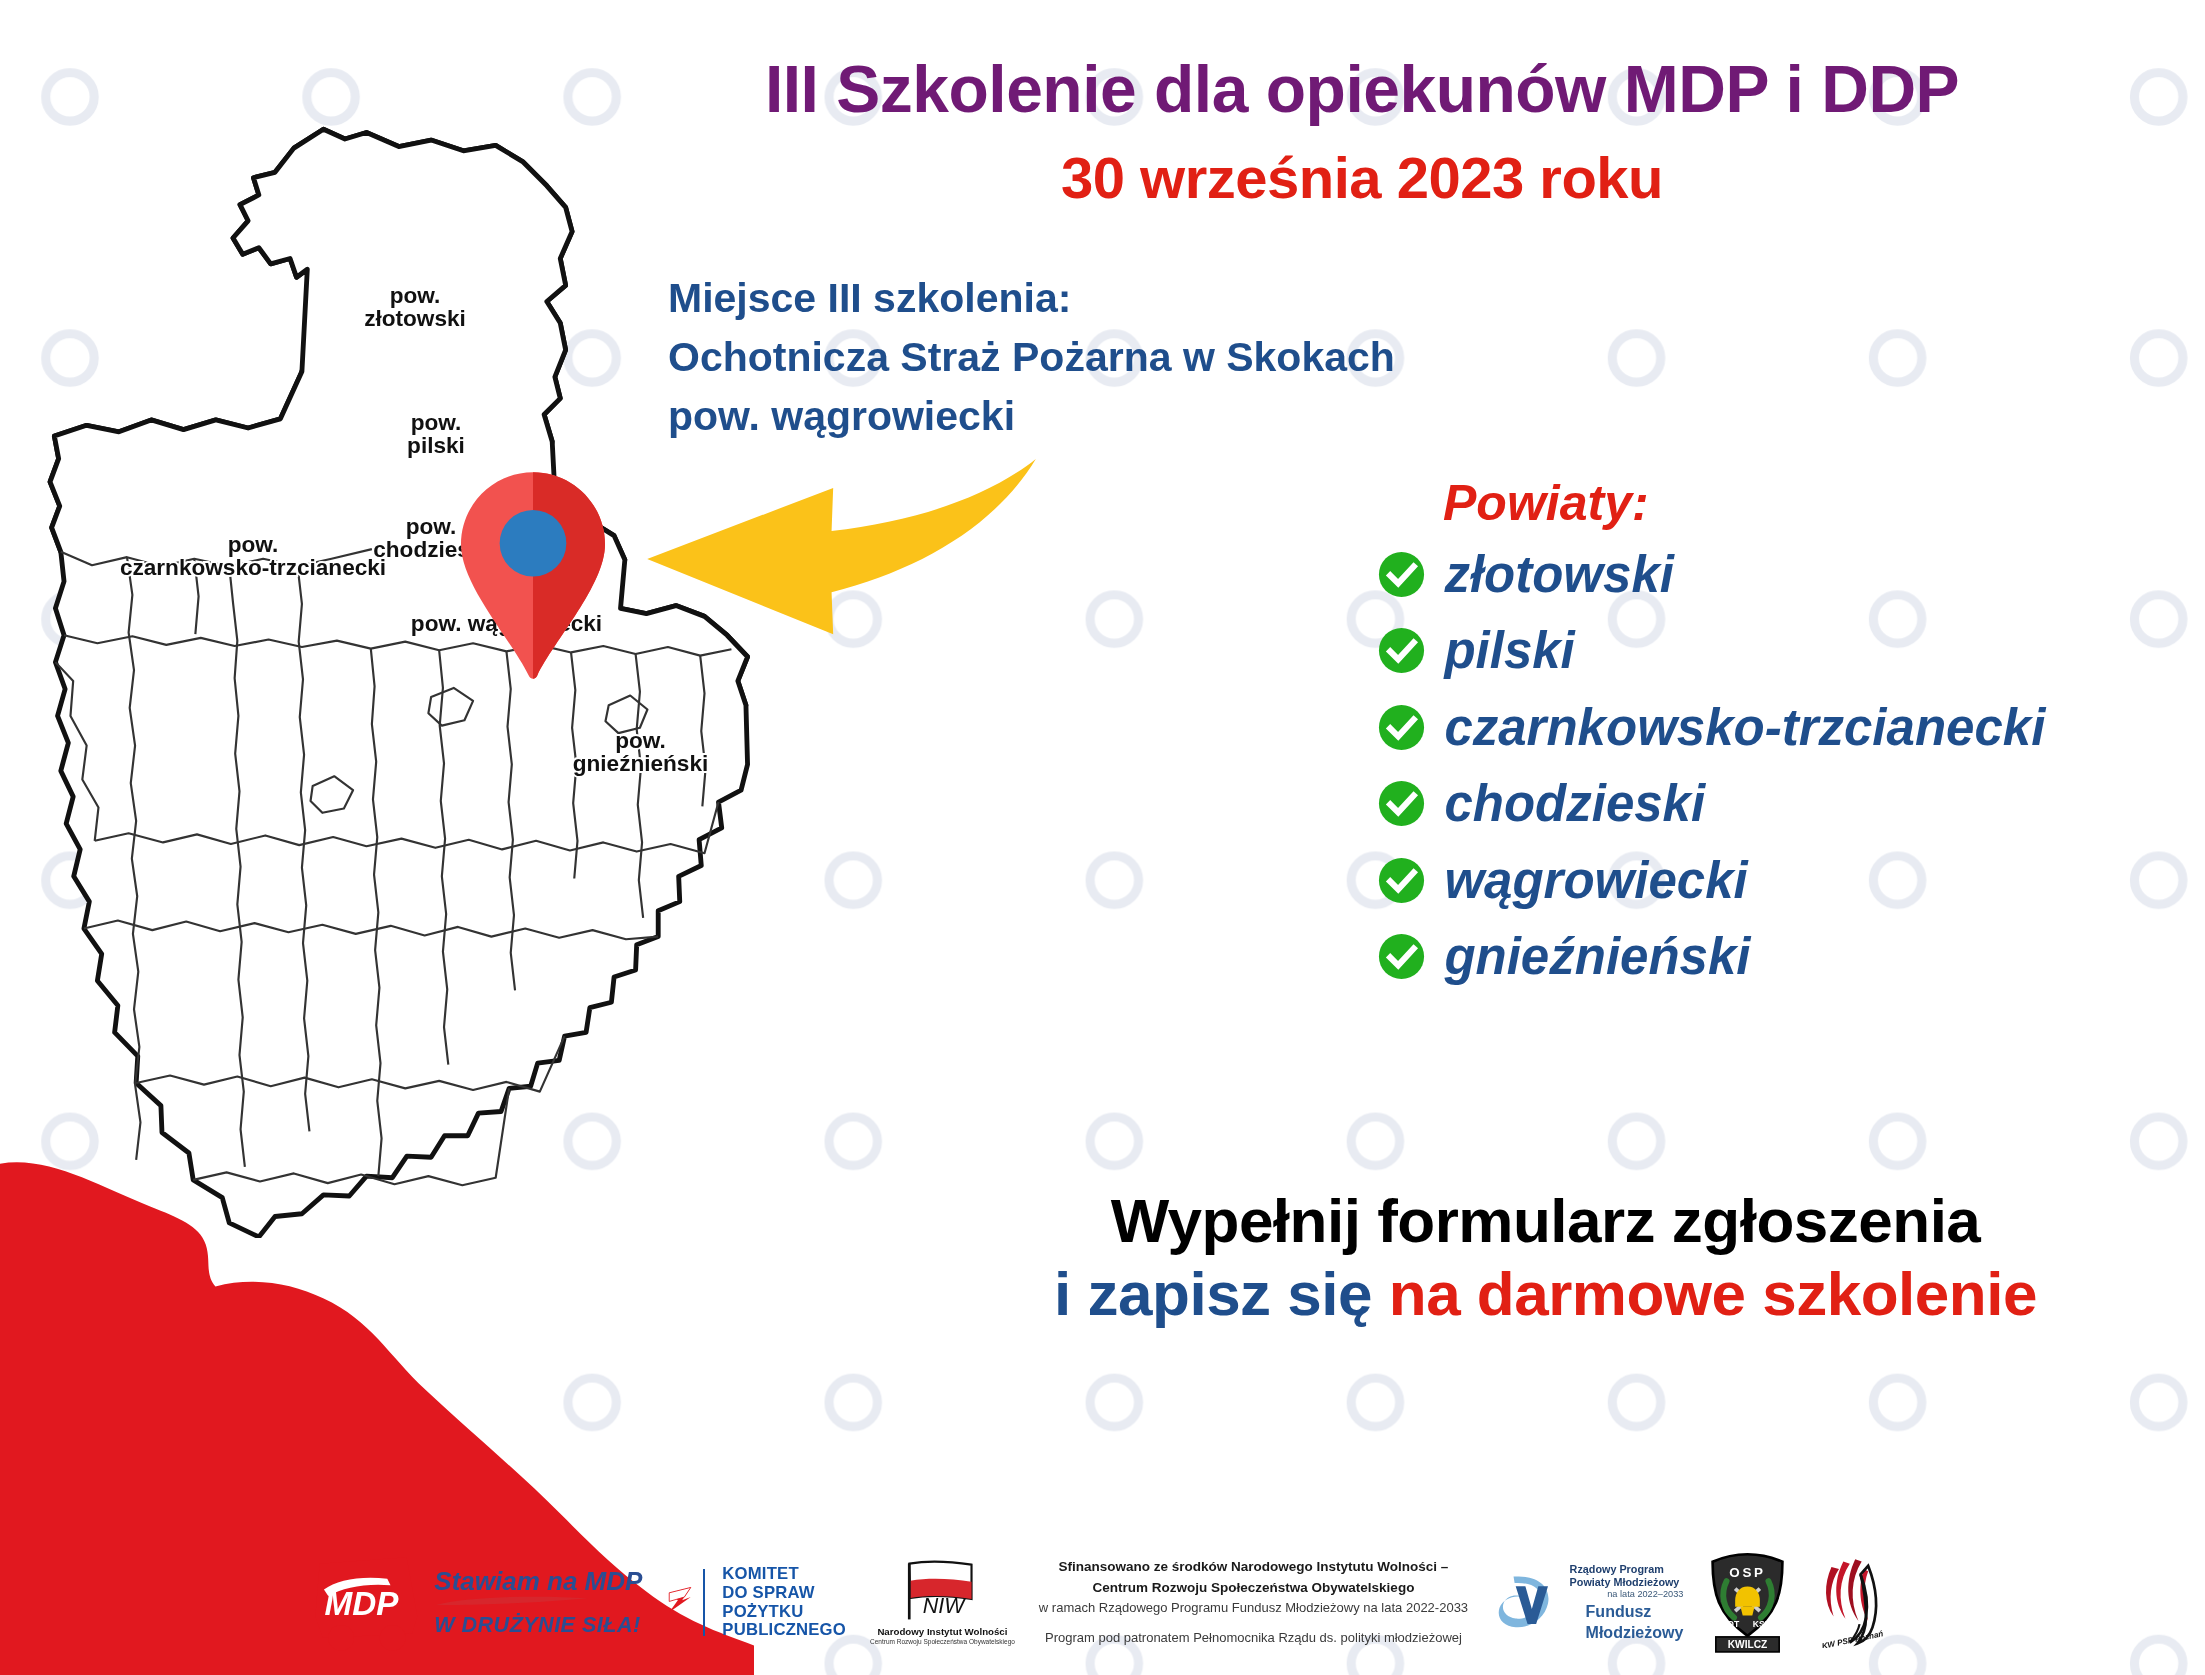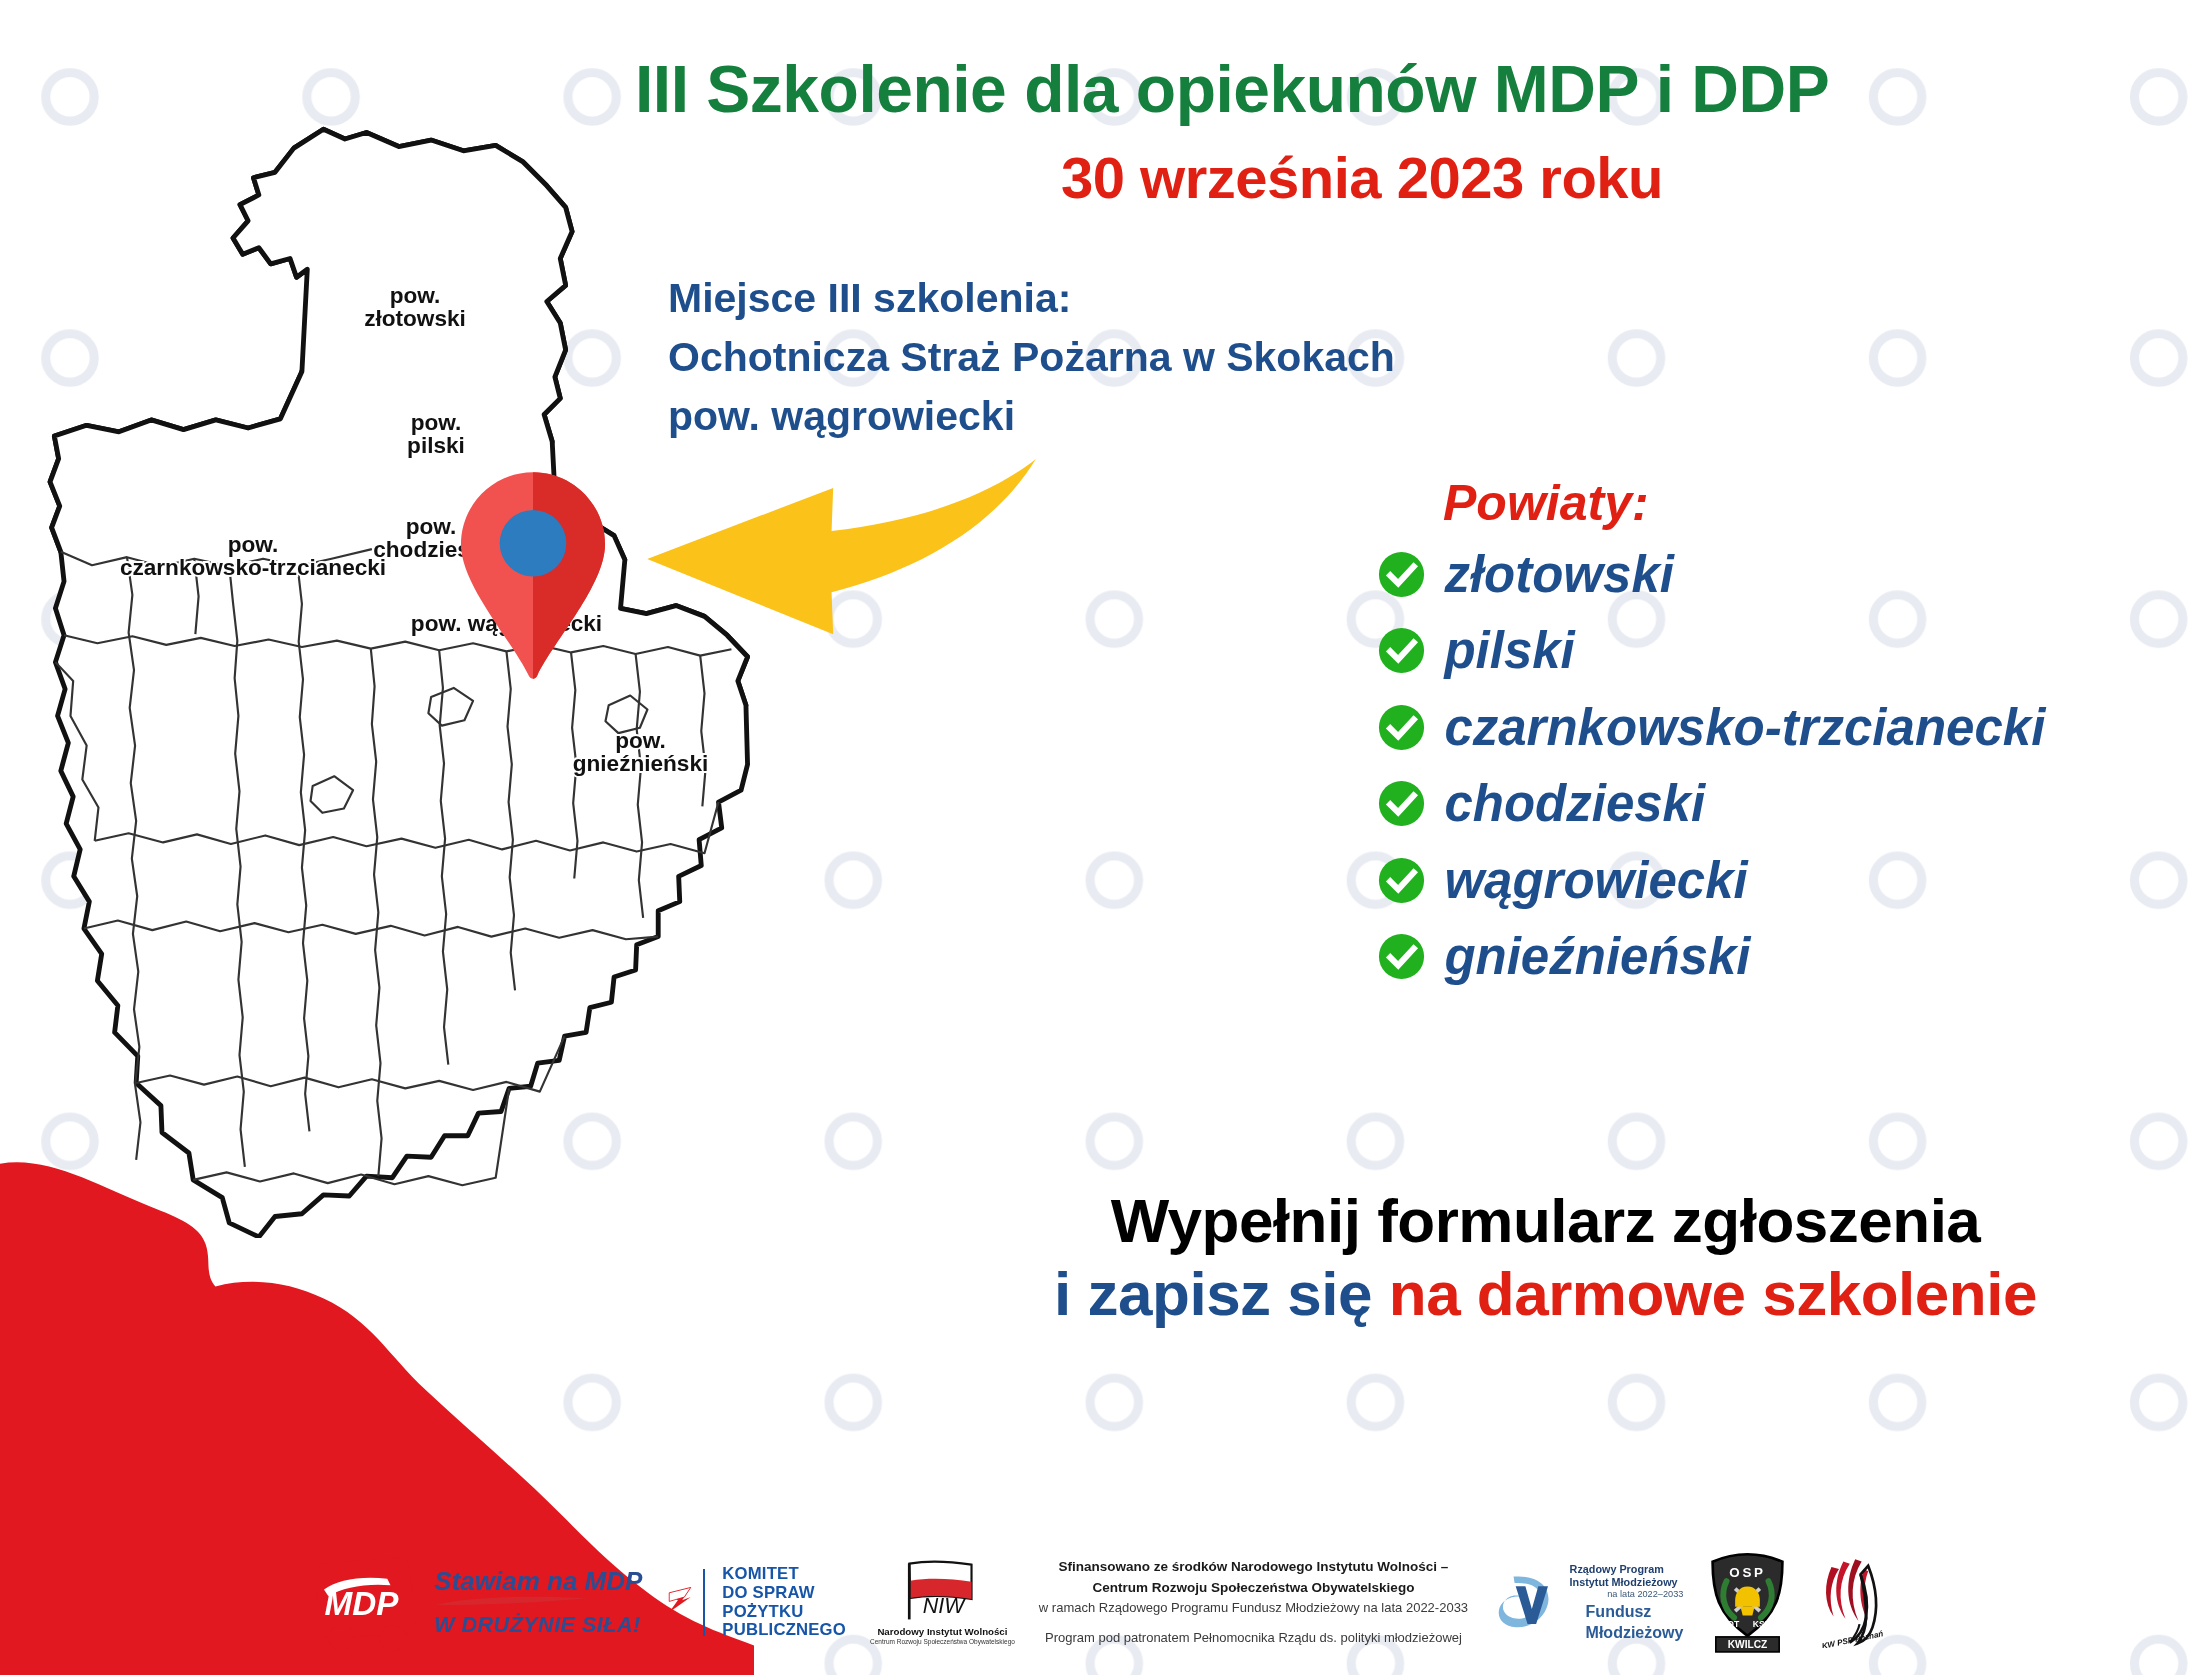--- a/index.html
+++ b/index.html
@@ -37,21 +37,21 @@
   #arrow { position:absolute; left:619px; top:431px; width:452px; height:215px; z-index:5; }
 
   
   .hdr {
     position:absolute; z-index:7;
     font-family:"Liberation Sans", sans-serif;
     font-weight:bold;
   }
   #title-main {
     left:635px; top:51px; width:1454px;
-    font-size:66px; color:#15803d;
+    text-align:center; font-size:66px; color:#701a75;
     letter-spacing:-0.5px;
   }
   #title-date {
     left:635px; top:144px; width:1454px;
     text-align:center; font-size:58px; color:#E12014;
     letter-spacing:-0.5px;
   }
 
   #venue {
     position:absolute; left:668px; top:269px; z-index:7;
@@ -391,21 +391,21 @@
 
   <div id="fund-block">
     <svg width="70" height="70" viewBox="0 0 130 130">
       <path d="M40,16 C86,12 110,36 104,66 C98,94 70,112 44,110 C20,108 8,92 14,74
                C20,58 40,50 56,54 C44,48 28,52 22,64 C16,78 26,92 44,94
                C64,96 86,82 90,62 C94,40 76,26 42,28 Z" fill="#7FB6DE"></path>
       <path d="M44,34 L62,34 L74,76 L86,34 L104,34 L82,104 L66,104 Z" fill="#2A5B96"></path>
     </svg>
     <div class="fund-text">
       <div class="fund-small">Rządowy Program</div>
-      <div class="fund-small">Instytut Młodzieżowy</div>
+      <div class="fund-small">Powiaty Młodzieżowy</div>
       <div class="fund-tiny">na lata 2022–2033</div>
       <div class="fund-big">Fundusz</div>
       <div class="fund-big">Młodzieżowy</div>
     </div>
   </div>
 
   <div style="text-align:center;">
     <svg width="81" height="102" viewBox="0 0 150 190">
       <path d="M75,6 C100,6 122,12 140,20 C140,78 130,118 75,158 C20,118 10,78 10,20
                C28,12 50,6 75,6 Z" fill="#2b2b2b" stroke="#000" stroke-width="5"></path>

